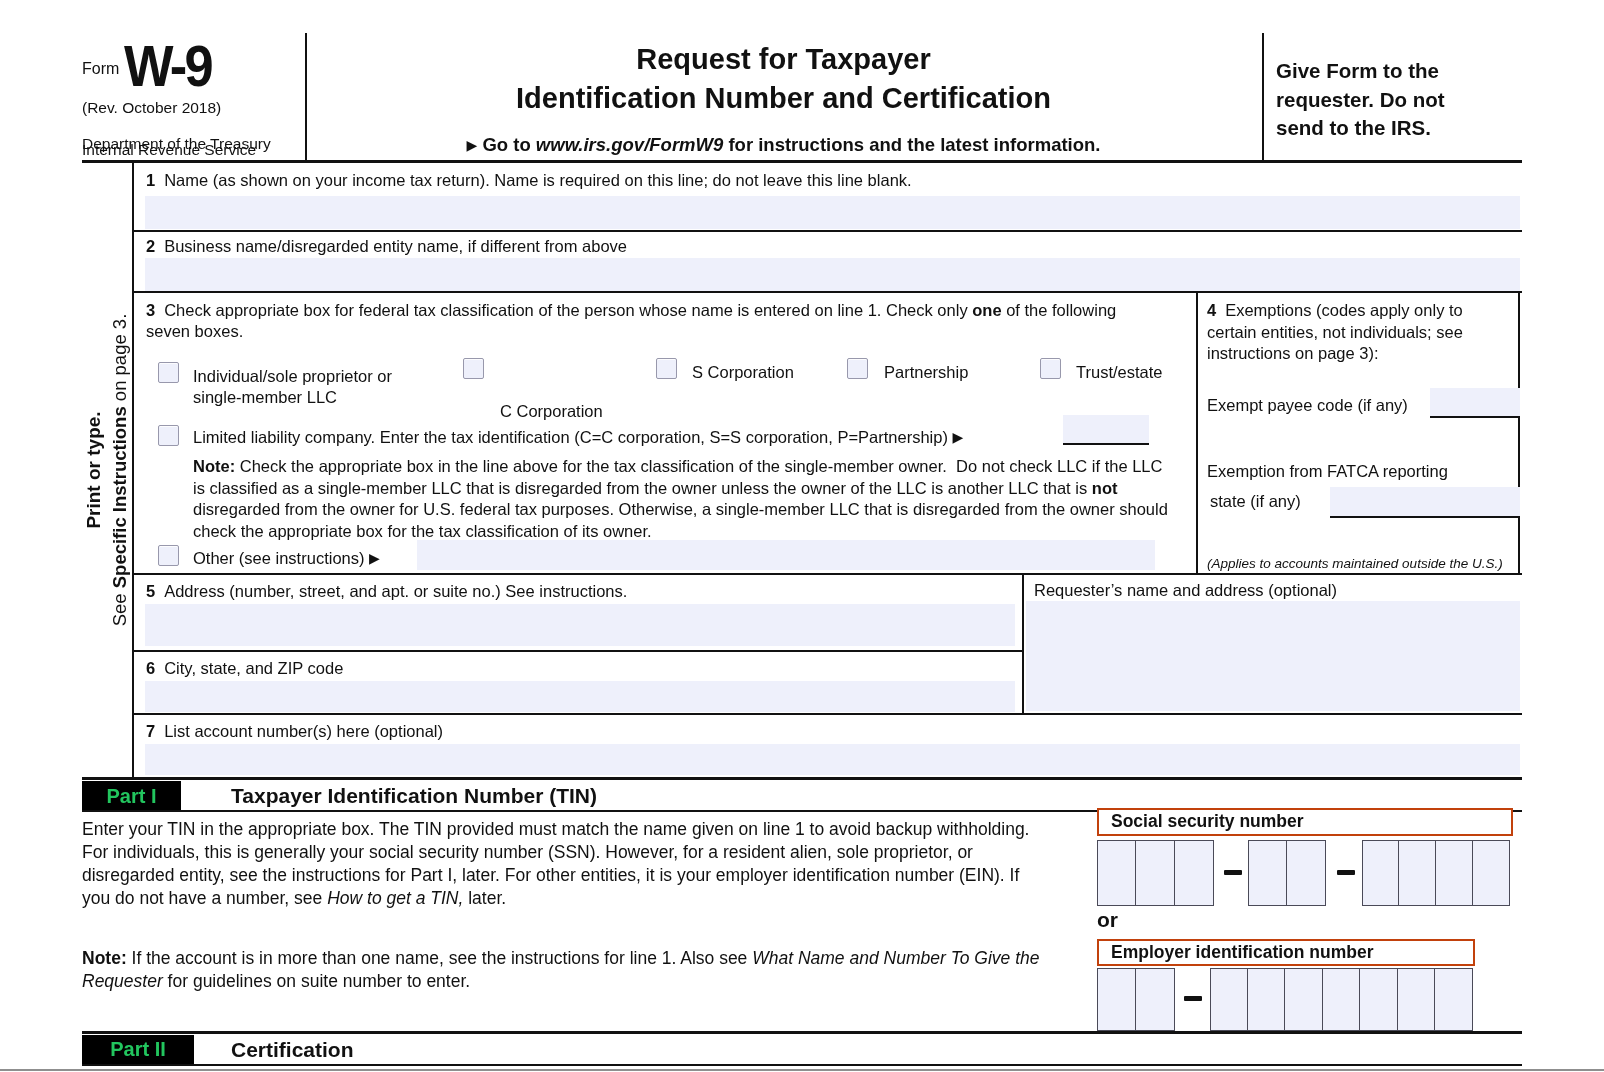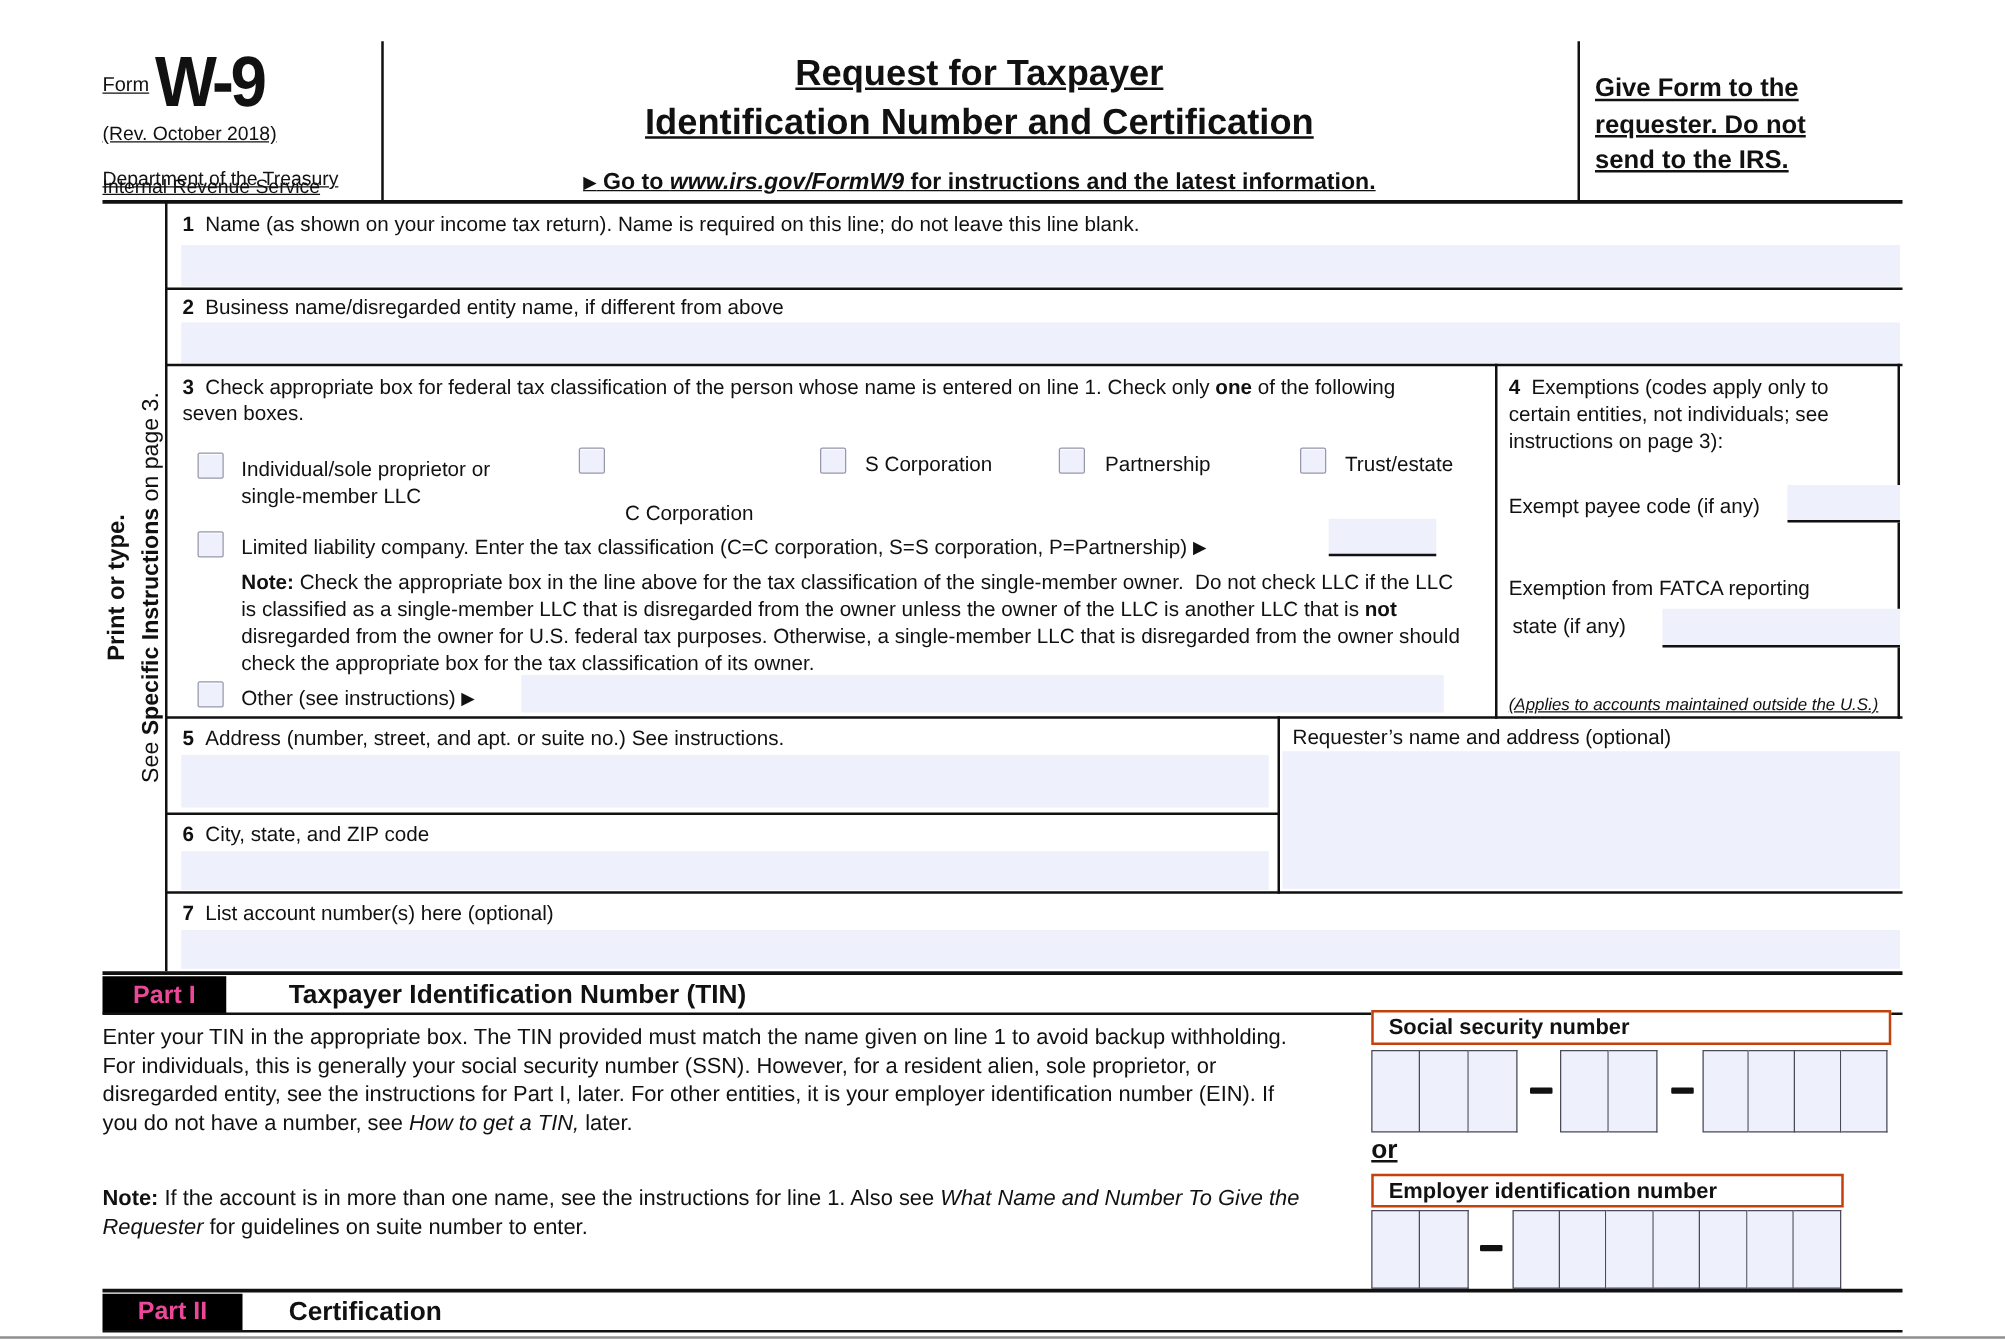--- a/index.html
+++ b/index.html
@@ -1,32 +1,32 @@
 <!DOCTYPE html>
 <html><head>
 <meta charset="utf-8">
 <style>
   html,body{margin:0;padding:0;background:#ffffff;}
   .page{position:relative;width:1604px;height:1072px;background:#ffffff;overflow:hidden;
         font-family:"Liberation Sans","DejaVu Sans",sans-serif;color:#111;}
-  .abs{position:absolute;text-decoration:underline;}
+  .abs{position:absolute;}
   .b{font-weight:700;}
   .i{font-style:italic;}
   .hline{position:absolute;background:#111;}
   .vline{position:absolute;background:#111;}
   .field{position:absolute;background:#eef0fb;}
   .ufield{position:absolute;background:#eef0fb;border-bottom:2px solid #111;box-sizing:border-box;}
   .lbl{position:absolute;font-size:16.5px;line-height:20.5px;}
   .num{font-weight:700;margin-right:9px;}
   .cb{position:absolute;width:21px;height:21px;background:#eef0fb;border:1.5px solid #9898ac;
       border-radius:2px;box-sizing:border-box;box-shadow:0 1px 0 rgba(255,255,255,.8) inset;}
   .cbl{position:absolute;font-size:16.5px;line-height:20.5px;}
   .arrow{font-size:14px;vertical-align:1px;}
   .note{position:absolute;font-size:16.5px;line-height:21.5px;white-space:pre-wrap;}
-  .partbox{position:absolute;background:#000;color:#ec4899;font-weight:700;font-size:20px;
+  .partbox{position:absolute;background:#000;color:#22c55e;font-weight:700;font-size:20px;
            text-align:center;}
   .parttitle{position:absolute;font-weight:700;font-size:21px;}
   .para{position:absolute;font-size:17.5px;line-height:23px;}
   .boxlabel{position:absolute;border:2px solid #c2410c;background:#fff;font-weight:700;
             font-size:17.5px;padding:1px 0 0 12px;box-sizing:border-box;}
   .cellgroup{position:absolute;display:flex;}
   .cell{height:100%;background:#eef0fb;border:1.5px solid #4a4a58;border-left:none;box-sizing:border-box;
         text-align:center;font-size:28px;line-height:60px;}
   .cellgroup .cell:first-child{border-left:1.5px solid #4a4a58;}
   .dash{position:absolute;height:4.5px;background:#111;border-radius:1px;}
@@ -86,21 +86,21 @@
   <div class="cb" style="left:656px;top:358px;"></div>
   <div class="cbl" style="left:692px;top:362px;">S Corporation</div>
 
   <div class="cb" style="left:847px;top:358px;"></div>
   <div class="cbl" style="left:884px;top:362px;">Partnership</div>
 
   <div class="cb" style="left:1040px;top:358px;"></div>
   <div class="cbl" style="left:1076px;top:362px;">Trust/estate</div>
 
   <div class="cb" style="left:158px;top:425px;"></div>
-  <div class="cbl" style="left:193px;top:427px;width:900px;"><span>Limited liability company. Enter the tax classification (C=C corporation, S=S corporation, P=Partnership) </span><span class="arrow">▶</span></div>
+  <div class="cbl" style="left:193px;top:427px;width:900px;"><span>Limited liability company. Enter the tax identification (C=C corporation, S=S corporation, P=Partnership) </span><span class="arrow">▶</span></div>
   <div class="ufield" style="left:1063px;top:415px;width:86px;height:30px;"></div>
 
   <div class="note" style="left:193px;top:456px;width:977px;"><span class="b">Note:</span><span> Check the appropriate box in the line above for the tax classification of the single-member owner.  Do not check LLC if the LLC is classified as a single-member LLC that is disregarded from the owner unless the owner of the LLC is another LLC that is </span><span class="b">not</span><span> disregarded from the owner for U.S. federal tax purposes. Otherwise, a single-member LLC that is disregarded from the owner should check the appropriate box for the tax classification of its owner.</span></div>
 
   <div class="cb" style="left:158px;top:545px;"></div>
   <div class="cbl" style="left:193px;top:548px;"><span>Other (see instructions) </span><span class="arrow">▶</span></div>
   <div class="field" style="left:417px;top:540px;width:738px;height:30px;"></div>
 
   <div class="vline" style="left:1196px;top:291px;width:2px;height:284px;"></div>
   <div class="vline" style="left:1518px;top:291px;width:2px;height:284px;"></div>

